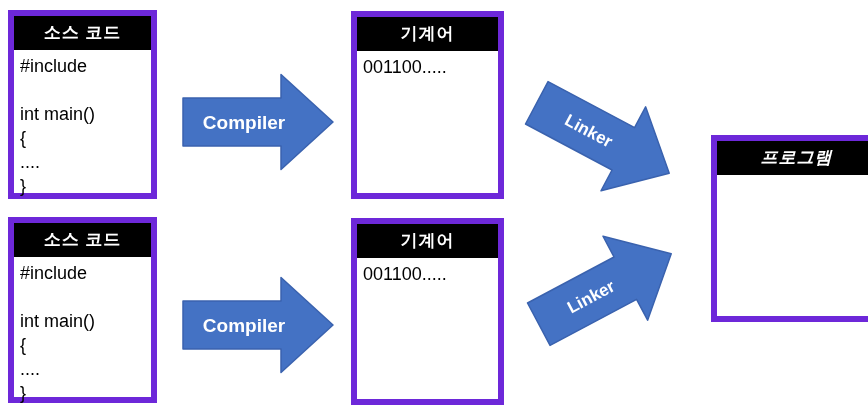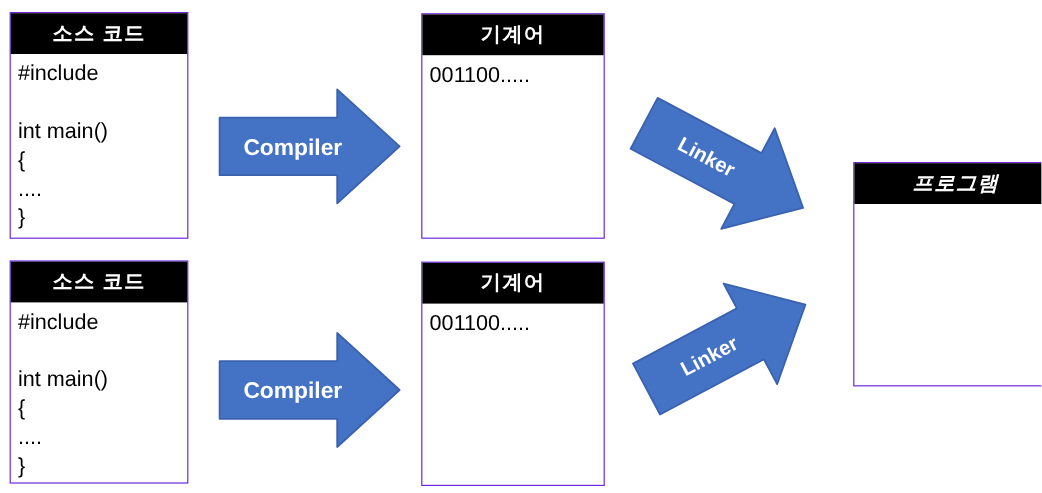--- a/index.html
+++ b/index.html
@@ -11,21 +11,21 @@
   .stage {
     position: relative;
     width: 868px;
     height: 411px;
     background: #ffffff;
     overflow: hidden;
   }
   .box {
     position: absolute;
     box-sizing: border-box;
-    border: 1px solid #6d28d9;
+    border: 6px solid #6d28d9;
     background: #ffffff;
   }
   .box-header {
     background: #000000;
     color: #ffffff;
     font-weight: bold;
     font-size: 17px;
     height: 34px;
     line-height: 34px;
     text-align: center;

